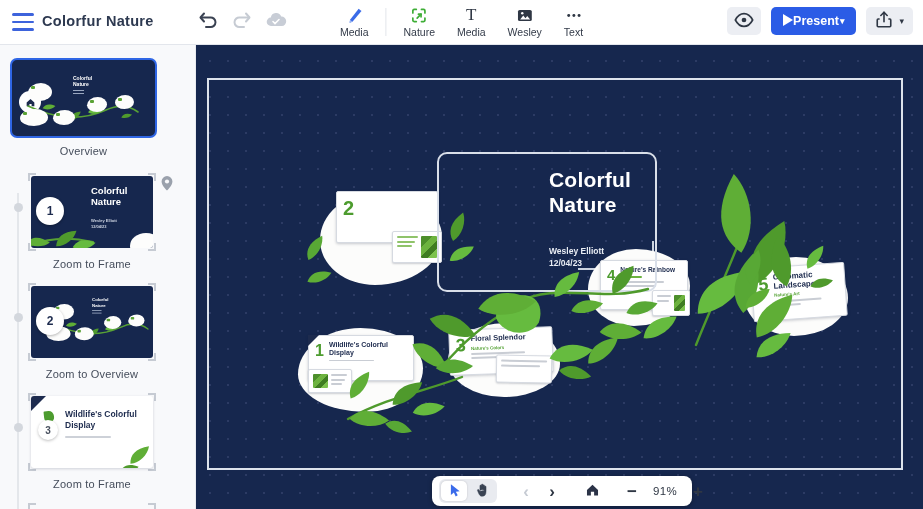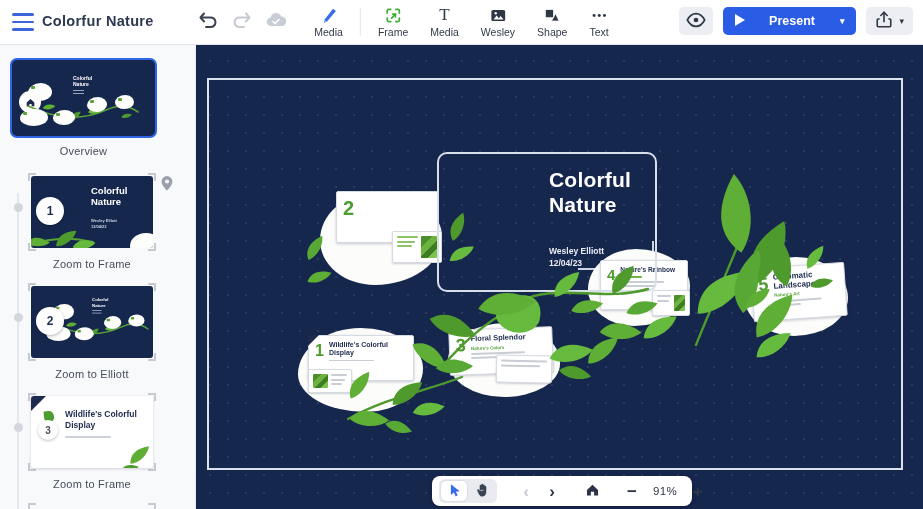--- a/index.html
+++ b/index.html
@@ -23,21 +23,21 @@
   .tool { display:flex; flex-direction:column; align-items:center; gap:1px; padding:0 11px; height:40px; justify-content:center; }
   .tool .tico { height:19px; display:flex; align-items:flex-end; justify-content:center; }
   .tool .tlabel { font-size:10.5px; color:#333b49; font-weight:500; white-space:nowrap; }
   .text-glyph { font-size:17px; color:#2f3744; font-weight:400; font-family:"Liberation Serif", serif; }
   .tb-div { width:1px; height:28px; background:#e2e5ea; margin:0 6px; }
 
   .right-group { position:absolute; right:10px; top:7px; display:flex; align-items:center; gap:10px; }
   .eye-btn { width:34px; height:28px; background:#eceef3; border-radius:5px;
              display:flex; align-items:center; justify-content:center; }
   .present-btn { height:28px; background:#2b5ce6; border-radius:5px; color:#fff;
-                 display:flex; align-items:center; gap:24px; padding:0 12px; font-size:12.5px; font-weight:600; }
+                 display:flex; align-items:center; gap:0; padding:0 12px; font-size:12.5px; font-weight:600; }
   .present-btn .caret { font-size:9px; margin-left:1px; }
   .share-btn { height:28px; background:#eceef3; border-radius:5px; display:flex; align-items:center;
                gap:6px; padding:0 9px; color:#2f3744; }
   .share-btn .caret { font-size:9px; color:#2f3744; }
 
   
   .sidebar { position:absolute; left:0; top:45px; width:196px; height:464px; background:#f8f9fb;
              border-right:1px solid #e9ebef; overflow:hidden; z-index:20; }
   .timeline-line { position:absolute; left:17px; top:148px; width:2px; height:330px; background:#e4e7eb; }
 
@@ -237,44 +237,35 @@
       <span class="tico">
         <svg width="19" height="19" viewBox="0 0 22 22" fill="none" stroke="#3fae37" stroke-width="2" stroke-linecap="round" stroke-linejoin="round">
           <path d="M4,8 V5.5 a1.5,1.5 0 0 1 1.5,-1.5 H8"></path>
             <path d="M14,4 h2.5 a1.5,1.5 0 0 1 1.5,1.5 V8"></path>
           <path d="M18,14 v2.5 a1.5,1.5 0 0 1 -1.5,1.5 H14"></path>
             <path d="M8,18 H5.5 a1.5,1.5 0 0 1 -1.5,-1.5 V14"></path>
           <path d="M9,14 L13.5,9.5"></path>
             <path d="M10.5,9.5 H13.5 V12.5"></path>
         </svg>
       </span>
-      <span class="tlabel">Frame</span>
+      <span class="tlabel">Nature</span>
     </button>
     <button class="tool">
       <span class="tico text-glyph">T</span>
       <span class="tlabel">Media</span>
     </button>
     <button class="tool">
       <span class="tico">
         <svg width="19" height="19" viewBox="0 0 22 22">
           <rect x="3" y="4.5" width="16" height="13" rx="2" fill="#2f3744"></rect>
           <path d="M5.5,15.5 l3.6,-4.4 2.6,3 2,-2.4 3.4,3.8 z" fill="#fff"></path>
           <circle cx="8" cy="8.3" r="1.4" fill="#fff"></circle>
         </svg>
       </span>
       <span class="tlabel">Wesley</span>
-    </button>
-    <button class="tool">
-      <span class="tico">
-        <svg width="19" height="19" viewBox="0 0 22 22">
-          <rect x="3.5" y="4.5" width="8.5" height="8.5" fill="#2f3744"></rect>
-          <path d="M10,17.5 L14.8,8.8 L19,17.5 Z" fill="#2f3744" stroke="#fff" stroke-width="1"></path>
-        </svg>
-      </span>
-      <span class="tlabel">Shape</span>
     </button>
     <button class="tool">
       <span class="tico">
         <svg width="19" height="19" viewBox="0 0 22 22" fill="#2f3744">
           <circle cx="5" cy="11" r="1.7"></circle>
             <circle cx="11" cy="11" r="1.7"></circle>
             <circle cx="17" cy="11" r="1.7"></circle>
         </svg>
       </span>
       <span class="tlabel">Text</span>
@@ -427,21 +418,21 @@
             </span>
           <div class="mini-title">Colorful Nature</div>
           <div class="mini-meta">
               <i></i>
               <i></i>
             </div>
         </div>
         <span class="step-circle">2</span>
       </div>
     </div>
-    <div class="thumb-label">Zoom to Elliott</div>
+    <div class="thumb-label">Zoom to Overview</div>
   </div>
 
   <div class="zitem z4">
     <span class="path-dot"></span>
     <div class="bracketed">
       <span class="bk tl"></span>
         <span class="bk tr"></span>
       <span class="bk bl"></span>
         <span class="bk br"></span>
       <div class="thumb-z white-bg">

